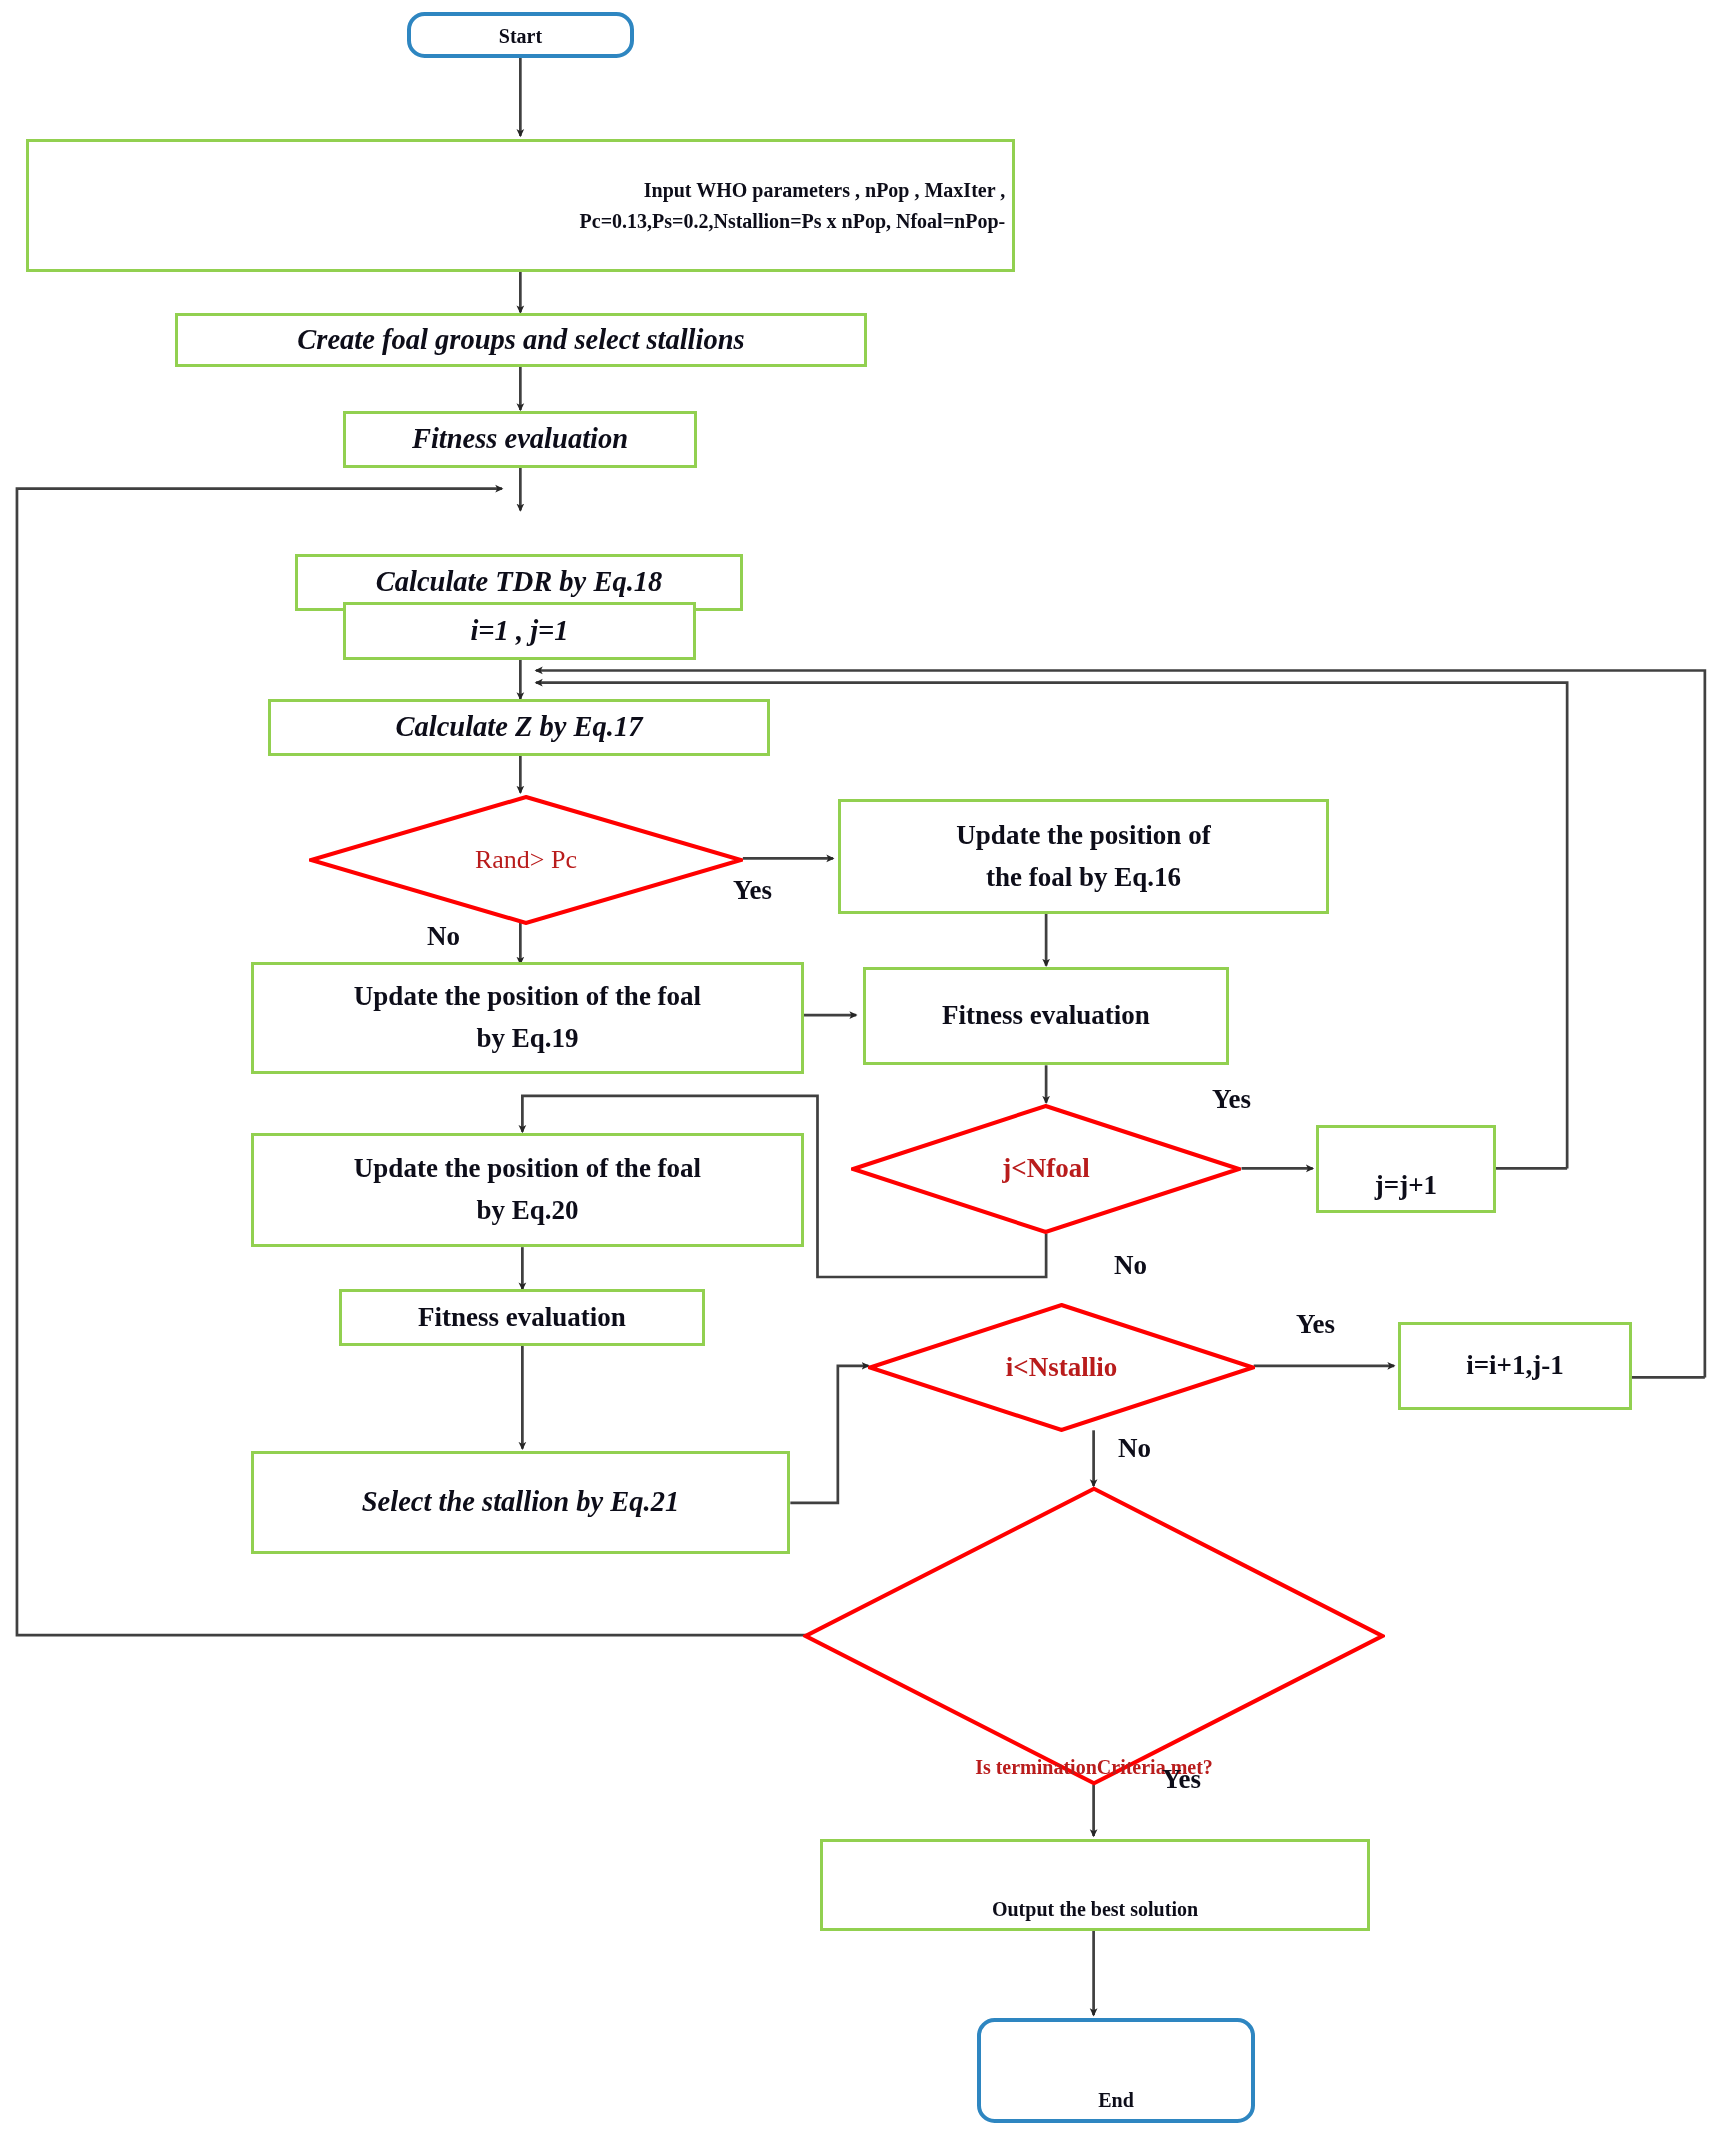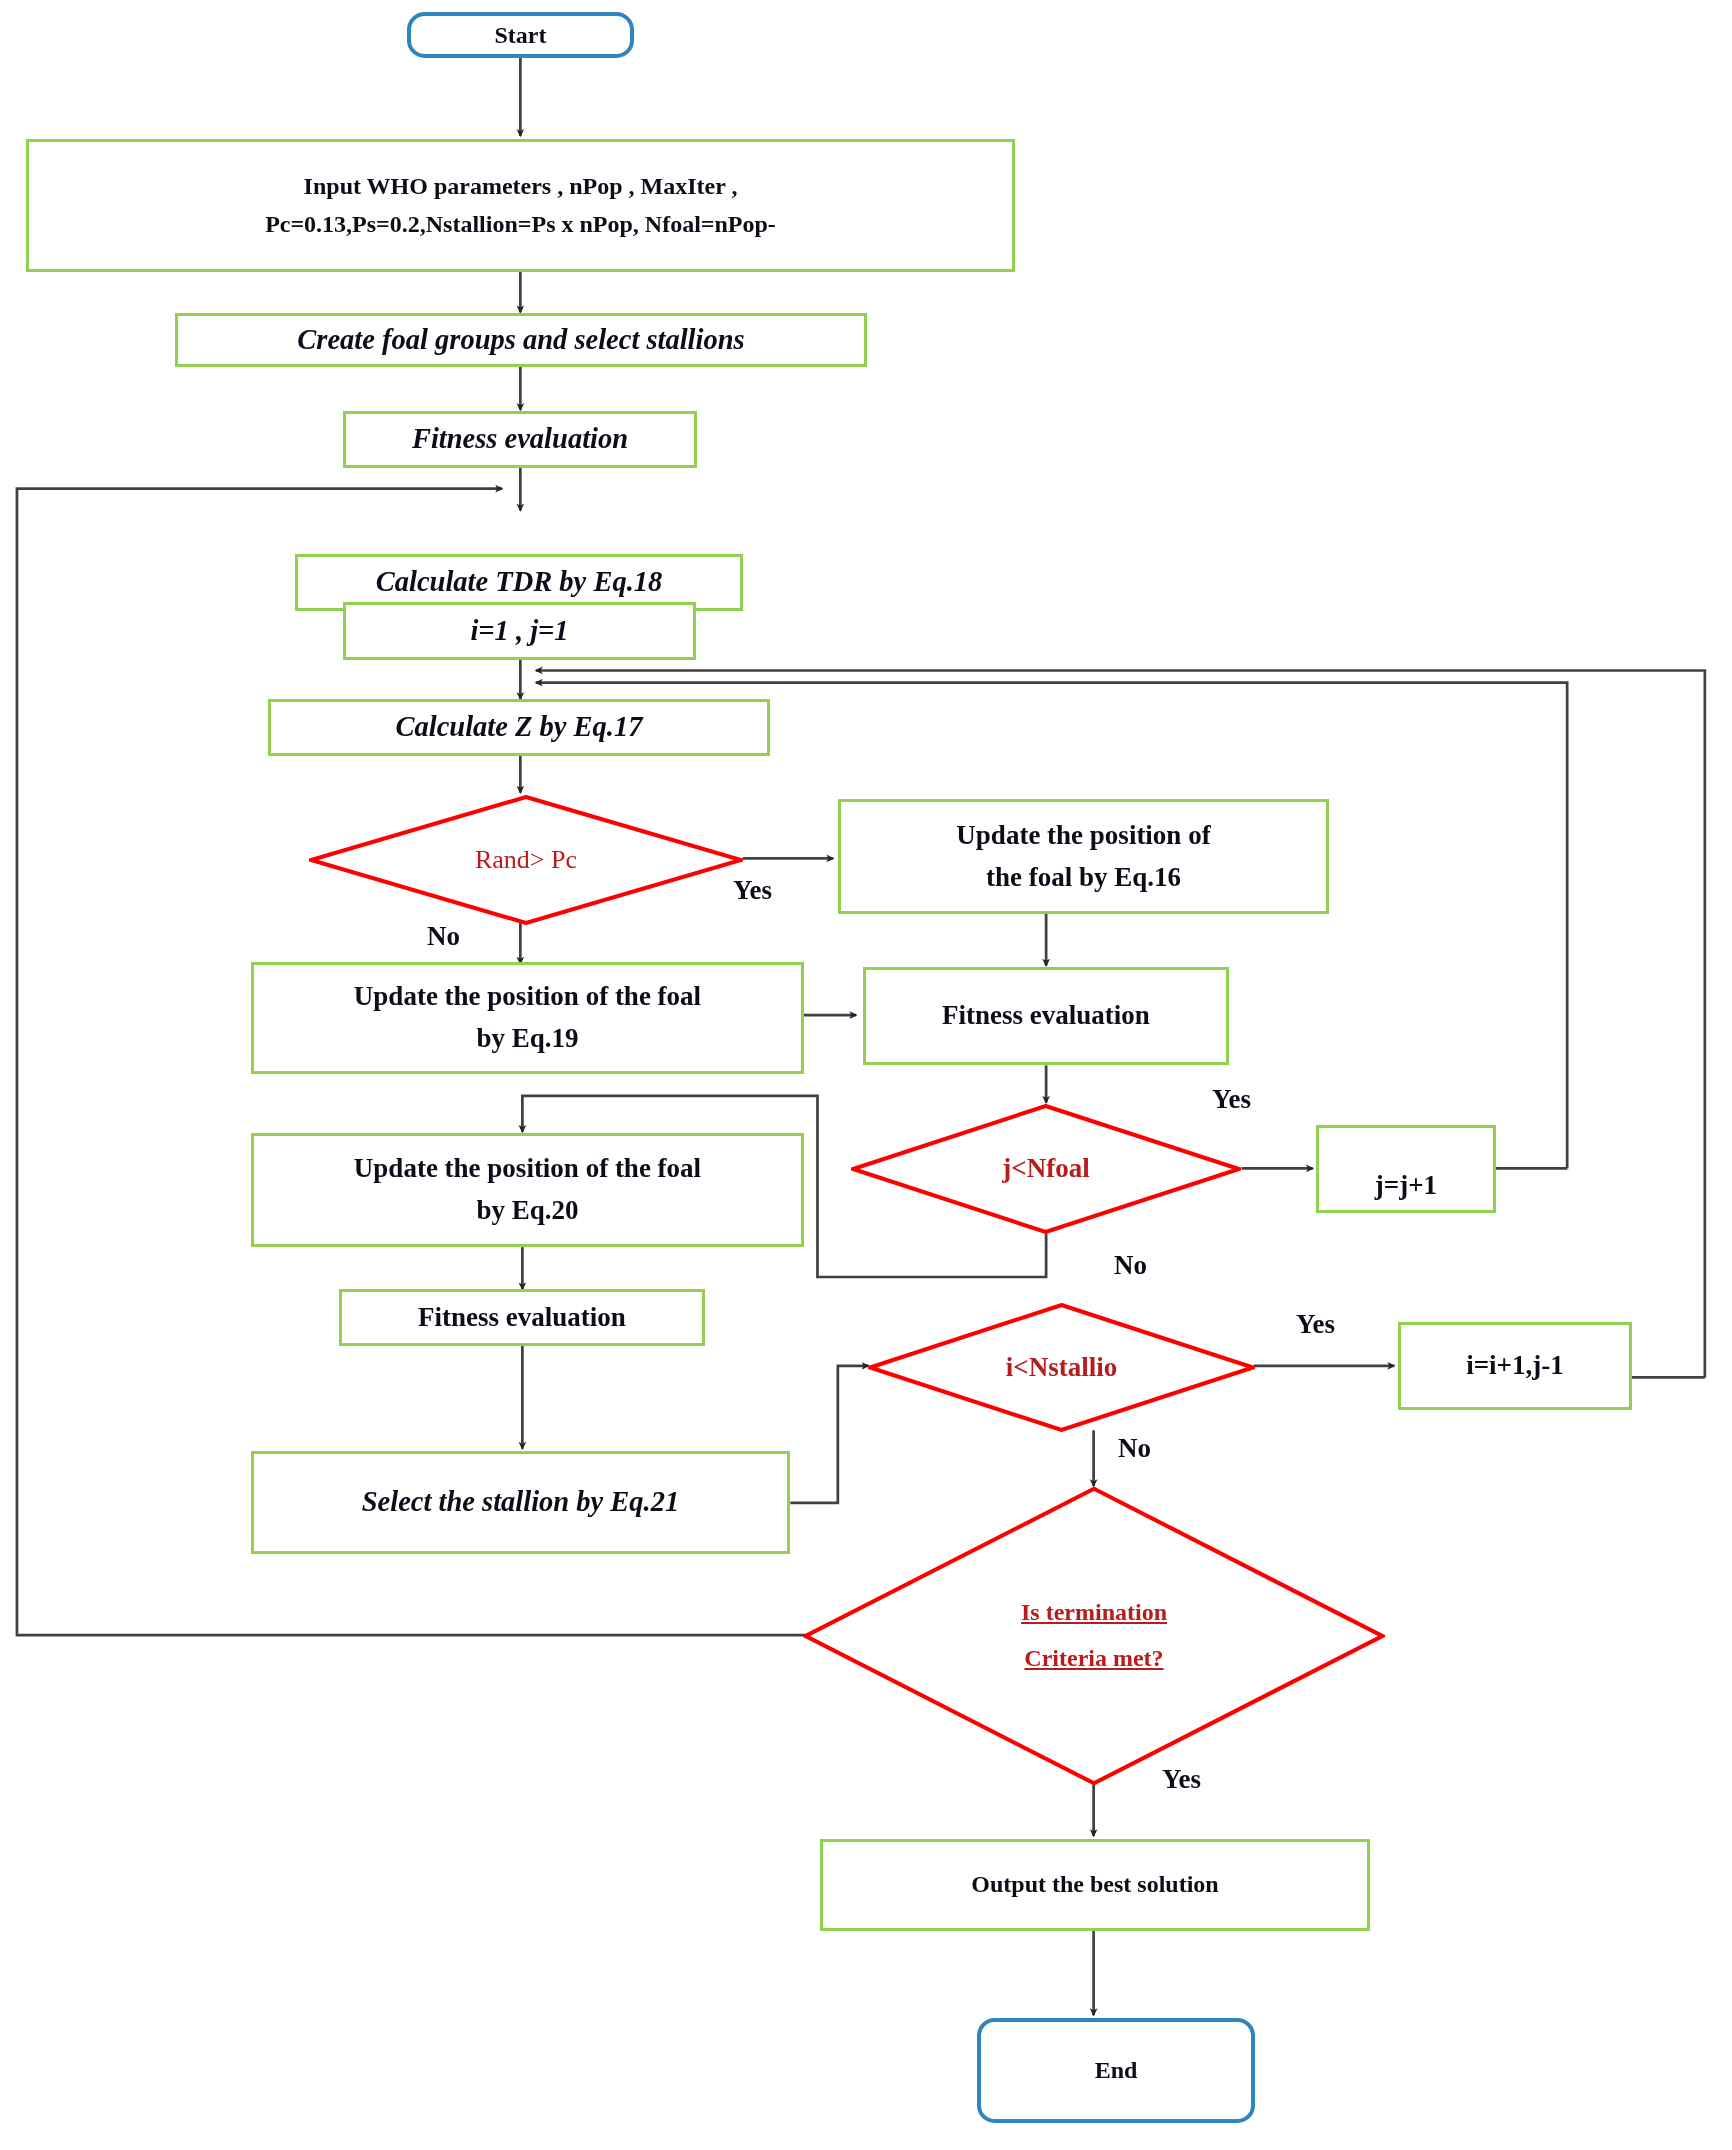--- a/index.html
+++ b/index.html
@@ -34,21 +34,21 @@
     text-align:center; color:#b91c1c; font-weight:bold;
     line-height:1.9; z-index:4; pointer-events:none;
   }
   .dec-label.plain{ font-weight:normal; }
   .edge-label{
     position:absolute; z-index:5;
     font-weight:bold; color:#0d0d19;
     white-space:nowrap;
   }
   #wires{ position:absolute; left:0; top:0; width:1732px; height:2151px; z-index:1; } .fs38{font-size:26px;}
-  .fs40{font-size:27px;} .fs42{font-size:28.5px;font-style:italic;} .fs44{font-size:24px;}
+  .fs40{font-size:27px;} .fs42{font-size:28.5px;font-style:italic;} .fs44{font-size:20px;align-items:flex-end;}
 </style>
 </head>
 <body>
 
 <div id="canvas">
 
   <svg id="wires" viewBox="0 0 2553 3170" xmlns="http://www.w3.org/2000/svg">
     <defs>
       <marker id="ah" markerWidth="13" markerHeight="13" refX="10" refY="6.5" orient="auto" markerUnits="userSpaceOnUse">
         <path d="M0,0.8 L12,6.5 L0,12.2 L3,6.5 Z" fill="#262626"></path>
@@ -200,21 +200,21 @@
     <svg viewBox="0 0 570 190" preserveAspectRatio="none" xmlns="http://www.w3.org/2000/svg">
       <polygon points="285,3 567,95 285,187 3,95" fill="#ffffff" stroke="#FF0000" stroke-width="6"></polygon>
     </svg>
     <div class="dec-label fs40">i&lt;Nstallio</div>
   </div>
 
   <div class="dec-wrap" style="left:803px;top:1486px;width:582px;height:300px;">
     <svg viewBox="0 0 858 442" preserveAspectRatio="none" xmlns="http://www.w3.org/2000/svg">
       <polygon points="429,4 854,221 429,438 4,221" fill="#ffffff" stroke="#FF0000" stroke-width="6"></polygon>
     </svg>
-    <div class="dec-label fs44" style="flex-direction:column;text-decoration:underline;">
+    <div class="dec-label fs44" style="">
       <span>Is termination</span>
       <span>Criteria met?</span>
     </div>
   </div>
 
   <div class="edge-label fs40" style="left:733px;top:875px;">Yes</div>
 
   <div class="edge-label fs40" style="left:427px;top:921px;">No</div>
 
   <div class="edge-label fs40" style="left:1212px;top:1084px;">Yes</div>

